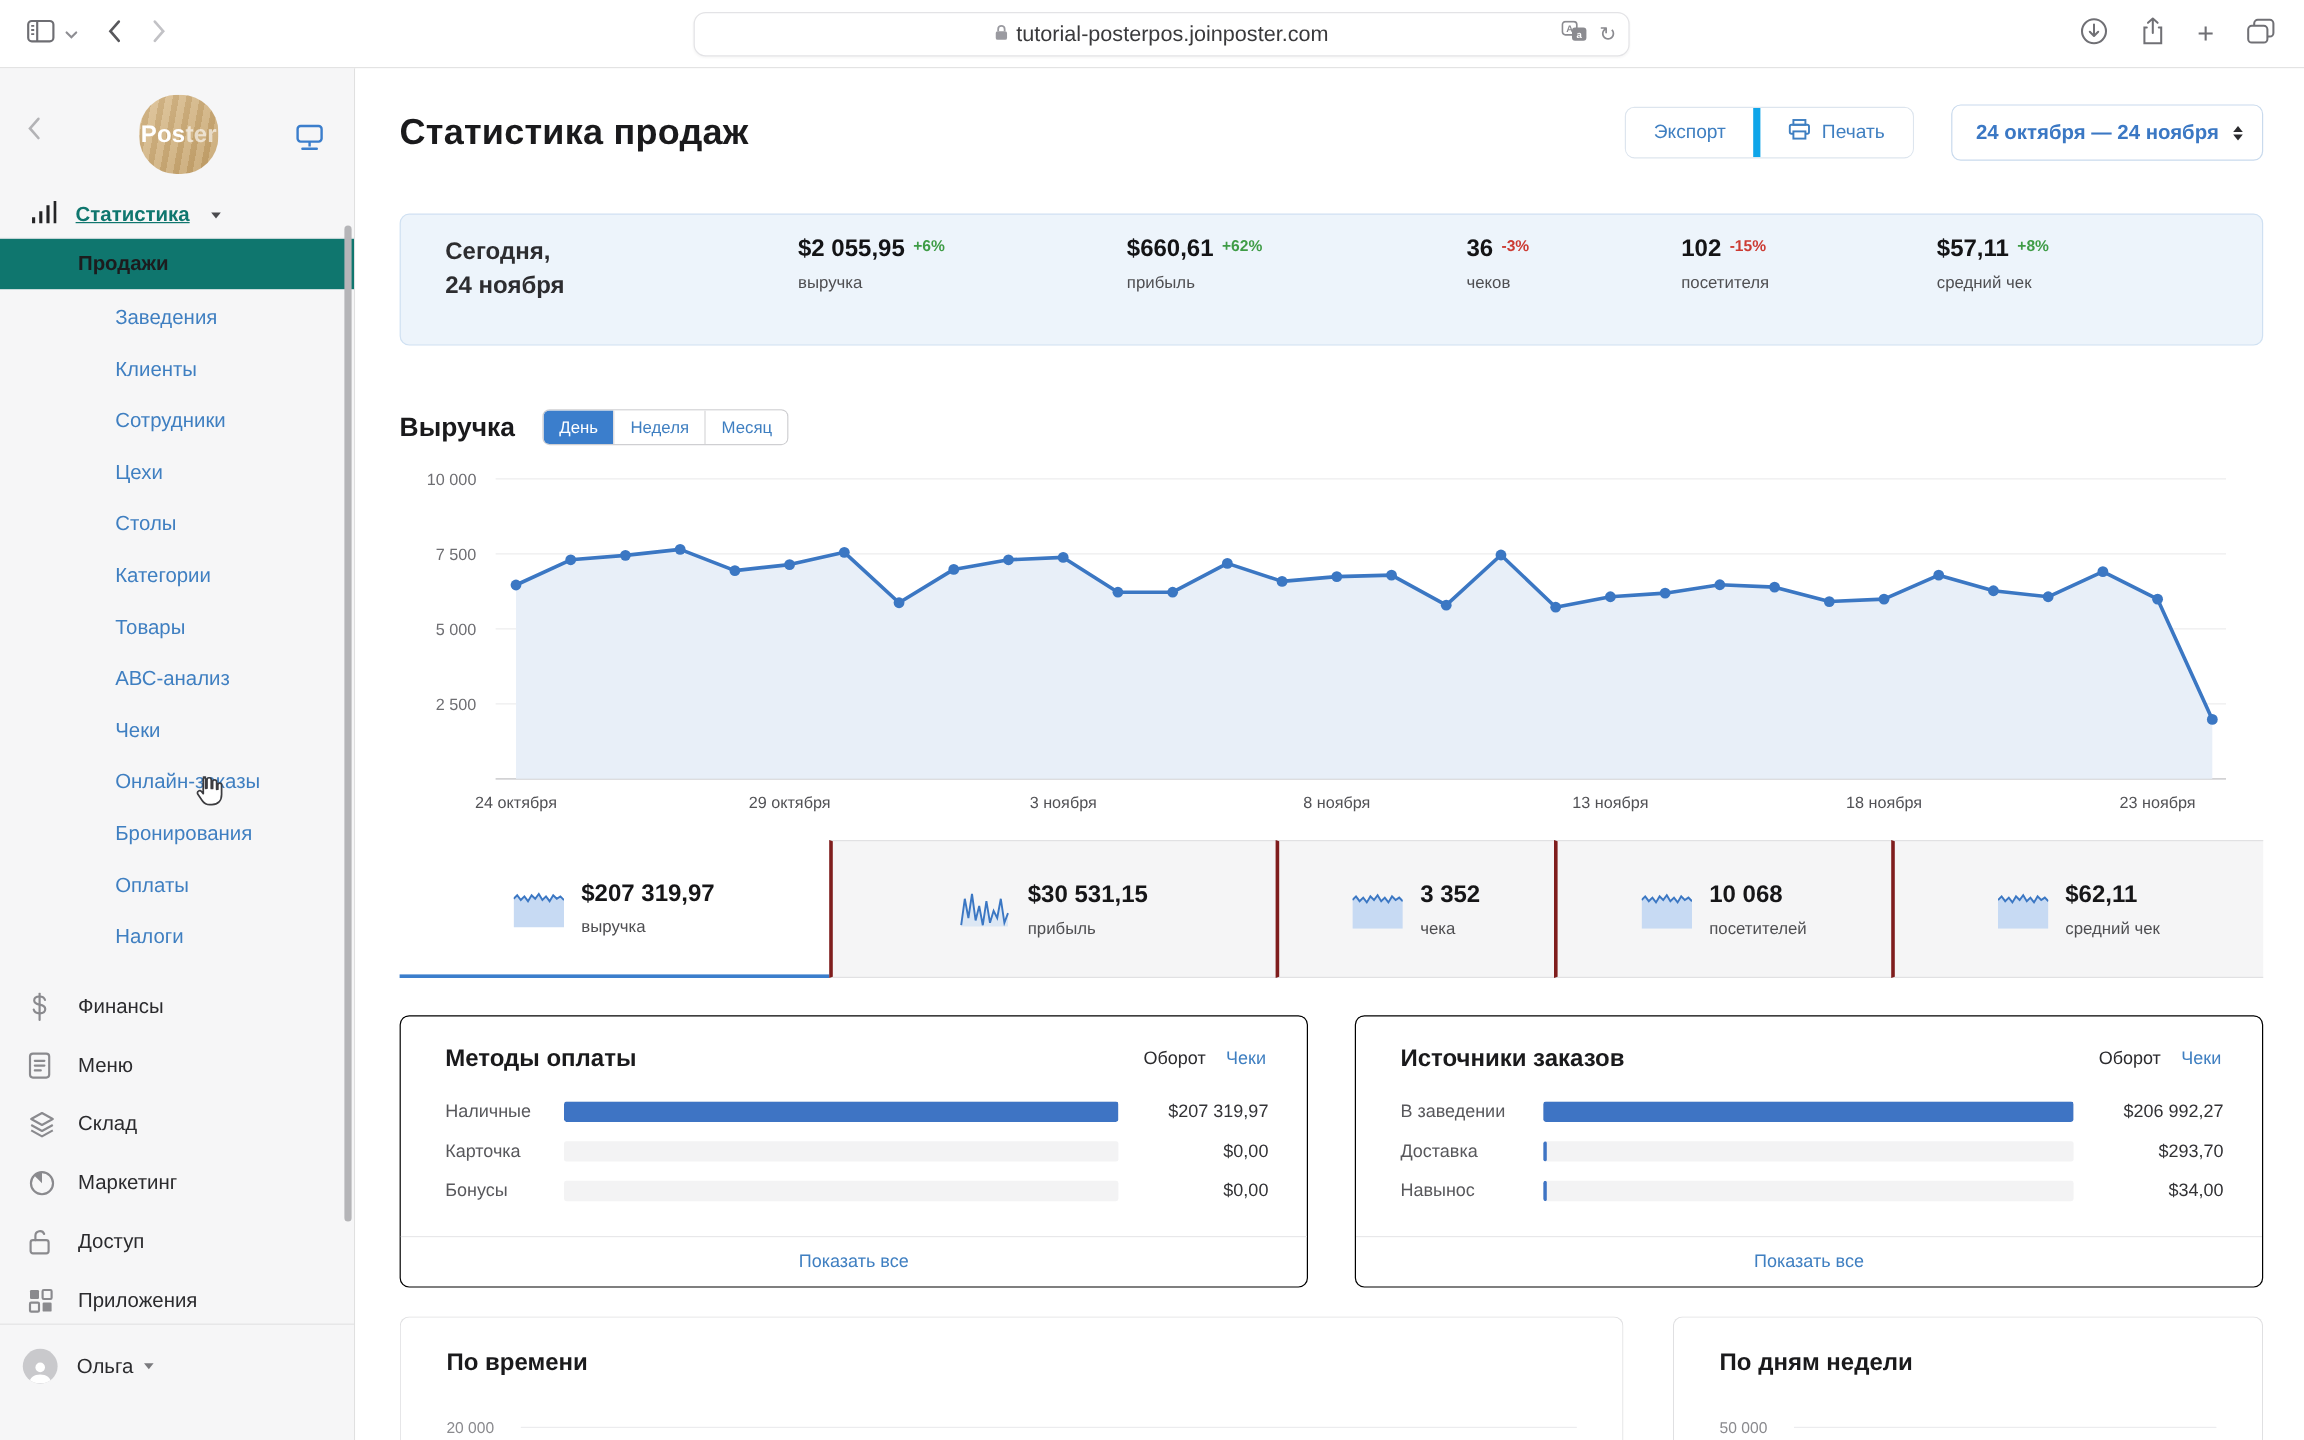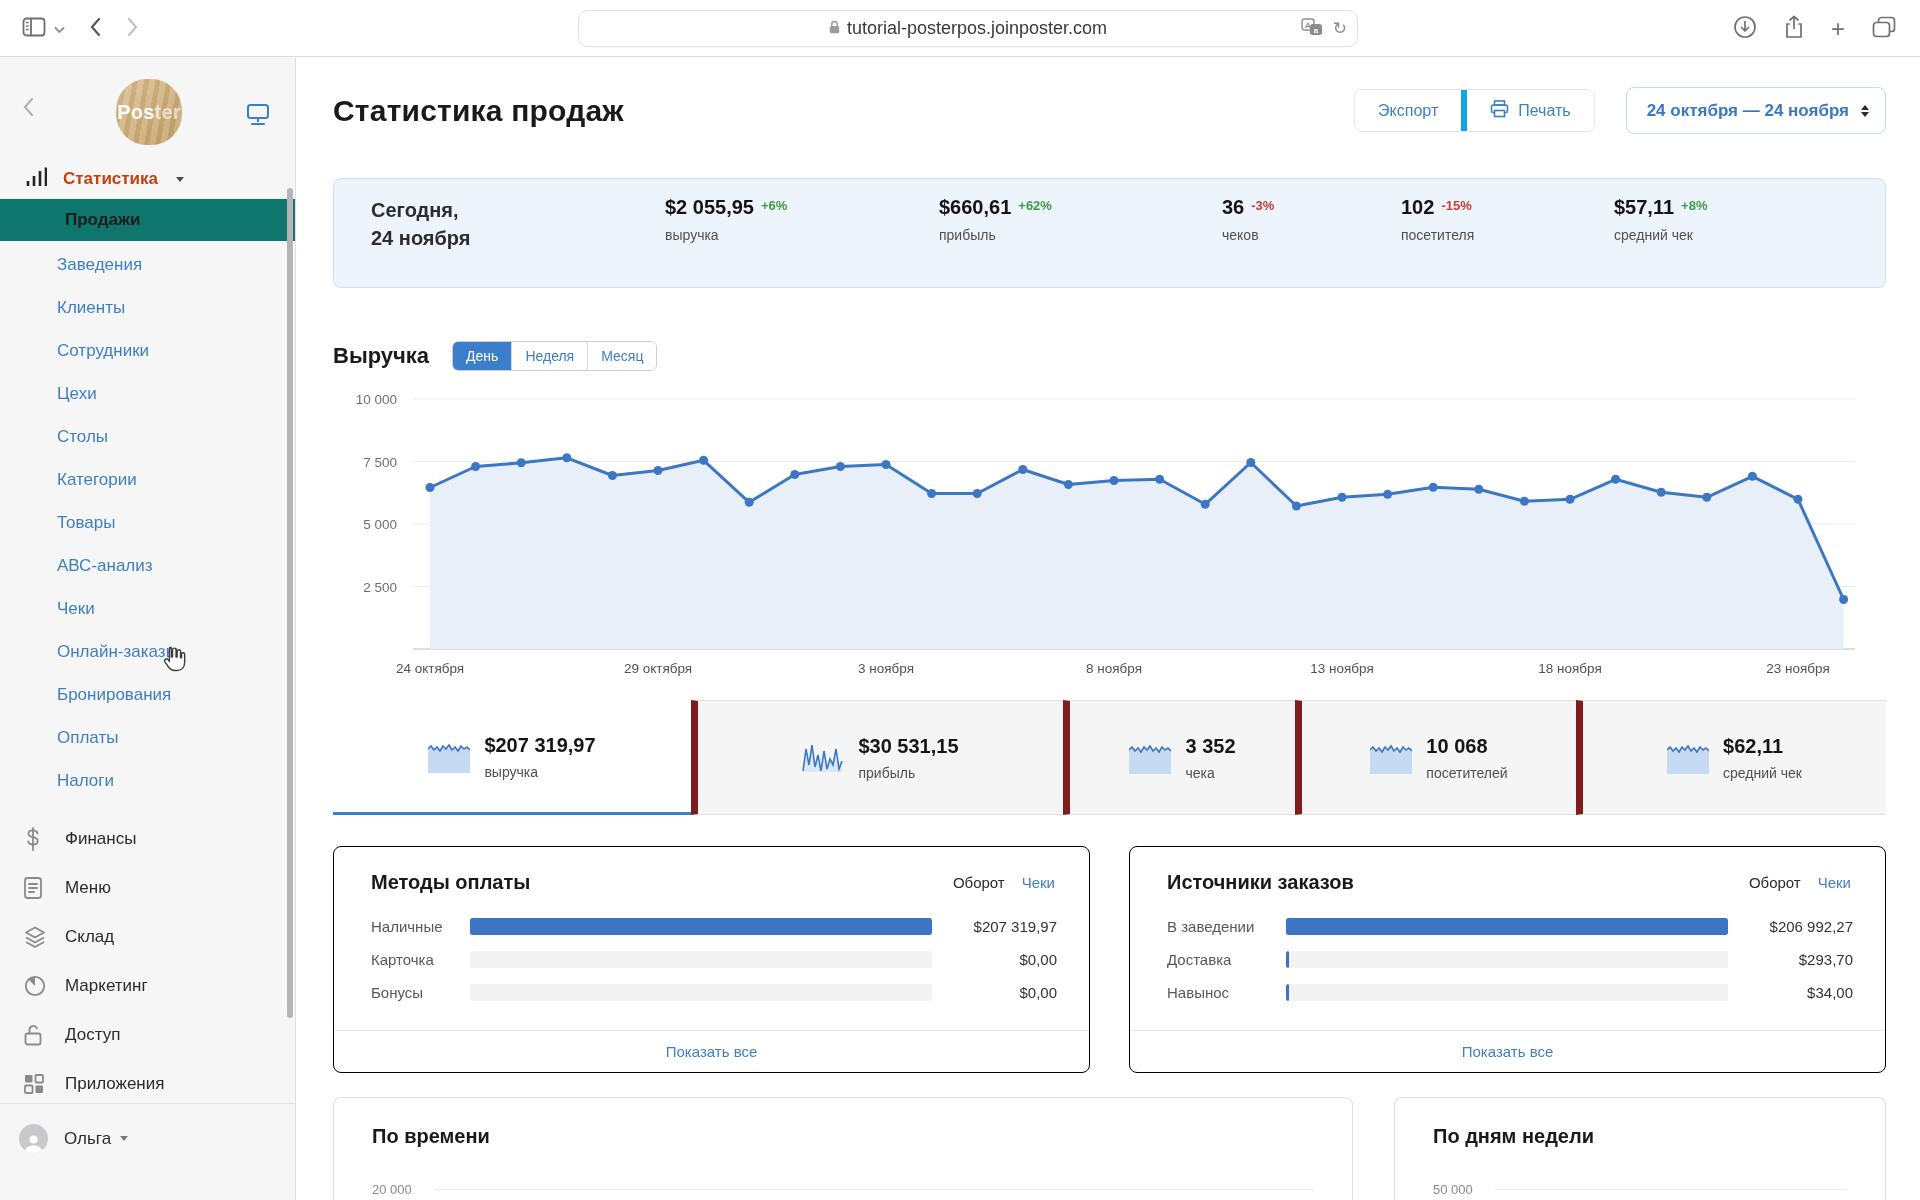--- a/index.html
+++ b/index.html
@@ -23,25 +23,25 @@
   
   .sidebar { position: relative; width: 296px; background: #f6f6f7; border-right: 1px solid #e0e0e0; flex: none; }
   .side-collapse { position: absolute; left: 22px; top: 40px; color: #b3b3b6; }
   .poster-logo { position: absolute; left: 116px; top: 22px; width: 66px; height: 66px; border-radius: 31px;
     background: linear-gradient(135deg, #dcc093 0%, #d2b27e 45%, #c3a068 100%);
     background-image: repeating-linear-gradient(100deg, rgba(255,255,255,0.12) 0 6px, rgba(120,85,40,0.10) 6px 11px), linear-gradient(135deg, #dcc093, #c3a068);
     display: flex; align-items: center; justify-content: center; color: #fff; font-size: 20px; font-weight: 700; letter-spacing: 0.2px; }
   .poster-logo .lite { opacity: 0.62; font-weight: 600; }
   .terminal-ic { position: absolute; left: 245px; top: 46px; }
   .stats-head { position: absolute; left: 0; top: 103px; width: 100%; height: 39px; display: flex; align-items: center; padding-left: 25px; gap: 16px; border-bottom: 1px solid #ececee; }
-  .stats-head .lbl { font-size: 17px; font-weight: 700; color: #c2410c; }
+  .stats-head .lbl { font-size: 17px; font-weight: 700; color: #0f766e; text-decoration: underline; }
   .caret-dn { width: 0; height: 0; border-left: 4px solid transparent; border-right: 4px solid transparent; border-top: 5px solid #4a4a4e; display: inline-block; margin-left: 2px; }
   .side-active { position: absolute; left: 0; top: 142px; width: 100%; height: 42px; background: #0f766e; display: flex; align-items: center; padding-left: 65px; font-size: 17px; font-weight: 700; color: #1c1c1e; }
   .side-links { position: absolute; left: 0; top: 186px; width: 100%; }
-  .side-link { height: 43px; display: flex; align-items: center; padding-left: 57px; font-size: 17px; color: #3f7fc1; cursor: pointer; }
+  .side-link { height: 43px; display: flex; align-items: center; padding-left: 96px; font-size: 17px; color: #3f7fc1; cursor: pointer; }
   .side-sections { position: absolute; left: 0; top: 757px; width: 100%; }
   .side-section { height: 49px; display: flex; align-items: center; padding-left: 23px; }
   .side-section .sic { width: 30px; display: flex; align-items: center; justify-content: flex-start; color: #8a8a8e; }
   .side-section .slabel { margin-left: 12px; font-size: 17px; color: #2b2b2e; }
   .side-user { position: absolute; left: 0; top: 1046px; width: 100%; border-top: 1px solid #e3e3e4; }
   .user-row { display: flex; align-items: center; padding: 20px 0 0 19px; gap: 16px; }
   .avatar { width: 29px; height: 29px; border-radius: 50%; background: #c9c9cc; display: flex; align-items: flex-end; justify-content: center; overflow: hidden; }
   .user-name { font-size: 17px; color: #2b2b2e; display: flex; align-items: center; gap: 7px; }
   .user-name .caret-dn { border-top-color: #7a7a7e; }
   .side-scrollthumb { position: absolute; right: 2px; top: 131px; width: 6px; height: 830px; border-radius: 3px; background: #b5b5b8; }
@@ -78,21 +78,21 @@
   .seg .seg-btn { padding: 0 13px; display: flex; align-items: center; font-size: 14px; color: #3f7fc1; cursor: pointer; background: #fff; border: none; border-left: 1px solid #d8d8da; }
   .seg .seg-btn:first-child { border-left: none; }
   .seg .seg-btn.active { background: #3b7ecc; color: #fff; }
 
   #rev-chart { left: 37px; top: 330px; }
   .ytick { font-size: 13.5px; fill: #6e6e72; }
   .xtick { font-size: 13.5px; fill: #525256; }
 
   .summary-row { left: 37px; top: 643px; width: 1553px; height: 115px; display: flex; }
   .sum-cell { display: flex; align-items: center; justify-content: center; gap: 14px; background: #f5f5f6; border-top: 1px solid #e1e1e3; border-bottom: 1px solid #e1e1e3; cursor: pointer; }
-  .sum-cell + .sum-cell { border-left: 7px solid #7f1d1d; }
+  .sum-cell + .sum-cell { border-left: 3px solid #7f1d1d; }
   .sum-cell.active { background: #fff; border-top-color: transparent; border-bottom: 3px solid #3b7ecc; }
   .sum-cell .v { font-size: 20px; font-weight: 700; color: #161618; }
   .sum-cell .l { font-size: 14px; color: #4f4f52; margin-top: 7px; }
   .spark { flex: none; display: flex; }
 
   .panels { left: 37px; top: 789px; display: flex; gap: 39px; }
   .card { width: 757px; height: 227px; border: 1px solid #000000; border-radius: 8px; background: #fff; position: relative; }
   .card-head { display: flex; align-items: center; justify-content: space-between; padding: 24px 34px 0 37px; }
   .card-title { font-size: 20px; font-weight: 700; color: #1a1a1c; }
   .toggle { display: flex; gap: 17px; font-size: 15px; align-items: center; }

